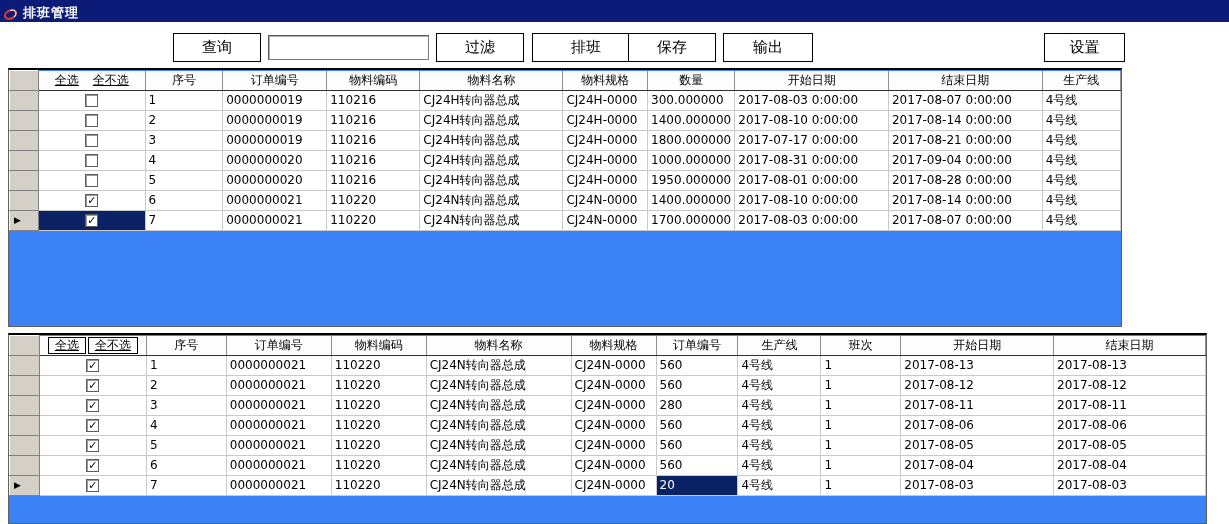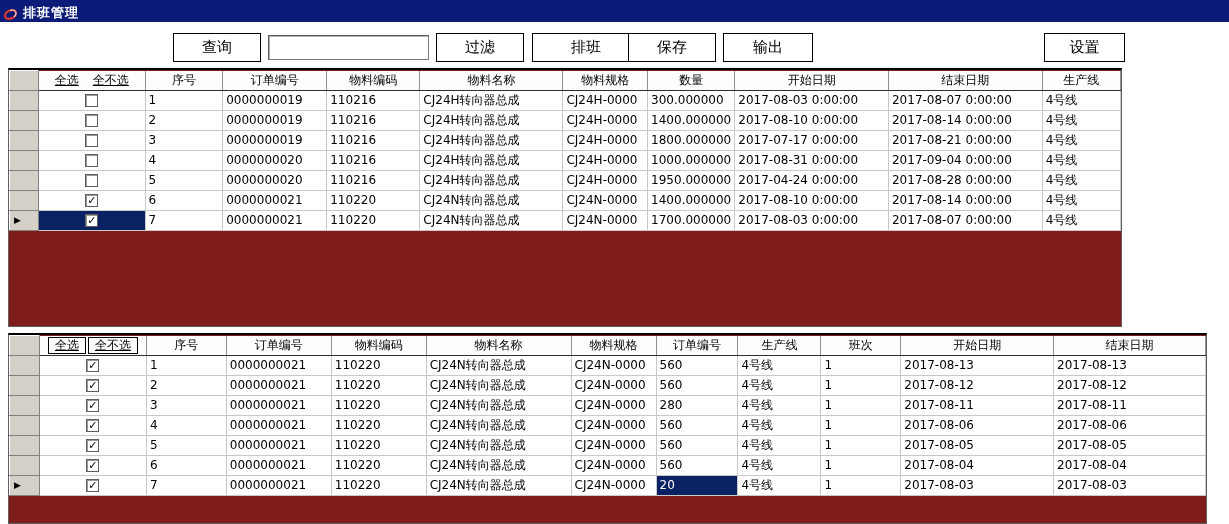--- a/index.html
+++ b/index.html
@@ -10,21 +10,21 @@
   .titlebar{position:absolute;left:0;top:0;width:1229px;height:22px;background:#0c1b77;
             display:flex;align-items:flex-end;padding-left:3px;gap:5px}
   .titlebar .title{color:#fff;font-weight:bold;font-size:13px;letter-spacing:1px}
 
   .btn{position:absolute;height:29px;background:#fff;border:1px solid #000;
        display:flex;align-items:center;justify-content:center;font-size:15px;cursor:default}
   .textbox{position:absolute;left:268px;top:35px;width:161px;height:25px;background:#fff;
            border:1px solid #7b7b7b;border-top-color:#5a5a5a;border-left-color:#5a5a5a;
            box-shadow:inset 1px 1px 0 #b0b0b0;font:inherit;padding:2px 4px}
 
-  .grid{position:absolute;background:#7f1d1d;border:1px solid #5f5f5f;border-top:2px solid #000;overflow:hidden}
+  .grid{position:absolute;background:#3b82f6;border:1px solid #5f5f5f;border-top:2px solid #000;overflow:hidden}
   .grid table{border-collapse:collapse;table-layout:fixed}
   .grid th,.grid td{overflow:hidden;white-space:nowrap;font-weight:normal;font-size:12px}
   .grid thead th{height:19px;background:#fdfdfd;border-right:1px solid #909090;
                  border-bottom:1px solid #303030;text-align:center;padding:1px 2px}
   .grid td.data{height:20px;border:1px solid #c9c9c9;padding:1px 3px;text-align:left;background:#fff}
   .grid td.rowhead,.grid th.corner{background:#d4d0c8;border-right:1px solid #808080;
        border-bottom:1px solid #808080;border-top:1px solid #fff;border-left:1px solid #fff}
   .grid td.rowhead{text-align:left;padding-left:4px}
   .grid td.cbcell{height:20px;border:1px solid #c9c9c9;text-align:center;background:#fff}
   .sel{background:#0a2264 !important;color:#fff}
@@ -142,21 +142,21 @@
         </tr>
         <tr>
           <td class="rowhead"></td>
           <td class="cbcell"><span class="checkbox"></span></td>
           <td class="data">5</td>
           <td class="data">0000000020</td>
           <td class="data">110216</td>
           <td class="data">CJ24H转向器总成</td>
           <td class="data">CJ24H-0000</td>
           <td class="data">1950.000000</td>
-          <td class="data">2017-04-24 0:00:00</td>
+          <td class="data">2017-08-01 0:00:00</td>
           <td class="data">2017-08-28 0:00:00</td>
           <td class="data">4号线</td>
         </tr>
         <tr>
           <td class="rowhead"></td>
           <td class="cbcell"><span class="checkbox">✓</span></td>
           <td class="data">6</td>
           <td class="data">0000000021</td>
           <td class="data">110220</td>
           <td class="data">CJ24N转向器总成</td>

